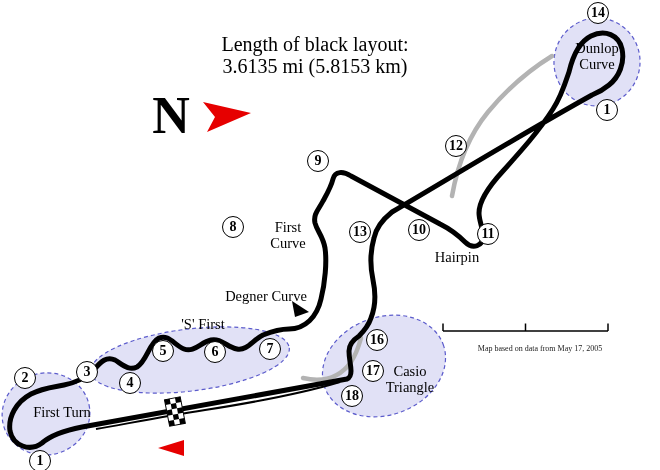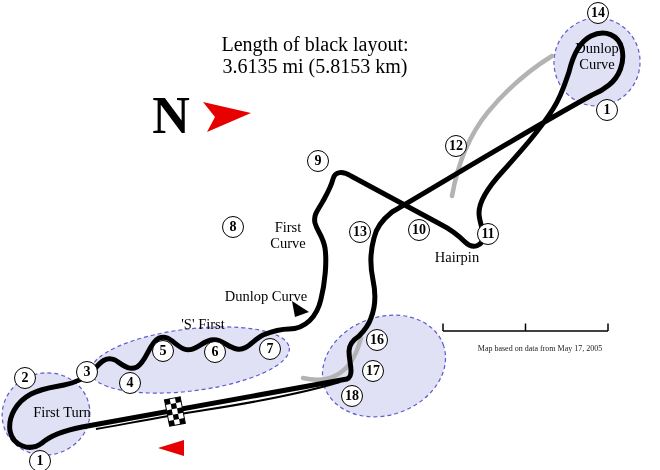--- a/index.html
+++ b/index.html
@@ -112,26 +112,30 @@
   <div class="corner" style="left:456px;top:146px">12</div>
   <div class="corner" style="left:607px;top:110px">1</div>
   <div class="corner" style="left:598px;top:13px">14</div>
   <div class="corner" style="left:360px;top:232px">13</div>
   <div class="corner" style="left:377px;top:340px">16</div>
   <div class="corner" style="left:373px;top:371px">17</div>
   <div class="corner" style="left:352px;top:396px">18</div>
 
   <div class="txt" style="left:62px;top:412px">First Turn</div>
   <div class="txt" style="left:203px;top:324px">'S' First</div>
-  <div class="txt" style="left:266px;top:296px">Dunlop Curve</div>
+  <div class="txt" style="left:266px;top:296px">Degner Curve</div>
   <div class="txt two-line" style="left:288px;top:235px">
     <span>First</span>
     <span>Curve</span>
   </div>
   <div class="txt" style="left:457px;top:257px">Hairpin</div>
   <div class="txt two-line" style="left:597px;top:56px">
     <span>Dunlop</span>
     <span>Curve</span>
   </div>
+  <div class="txt two-line" style="left:410px;top:379px">
+    <span>Casio</span>
+    <span>Triangle</span>
+  </div>
 
   <div class="txt credit" style="left:540px;top:349px">Map based on data from May 17, 2005</div>
 
 </div>
 
 </body></html>

